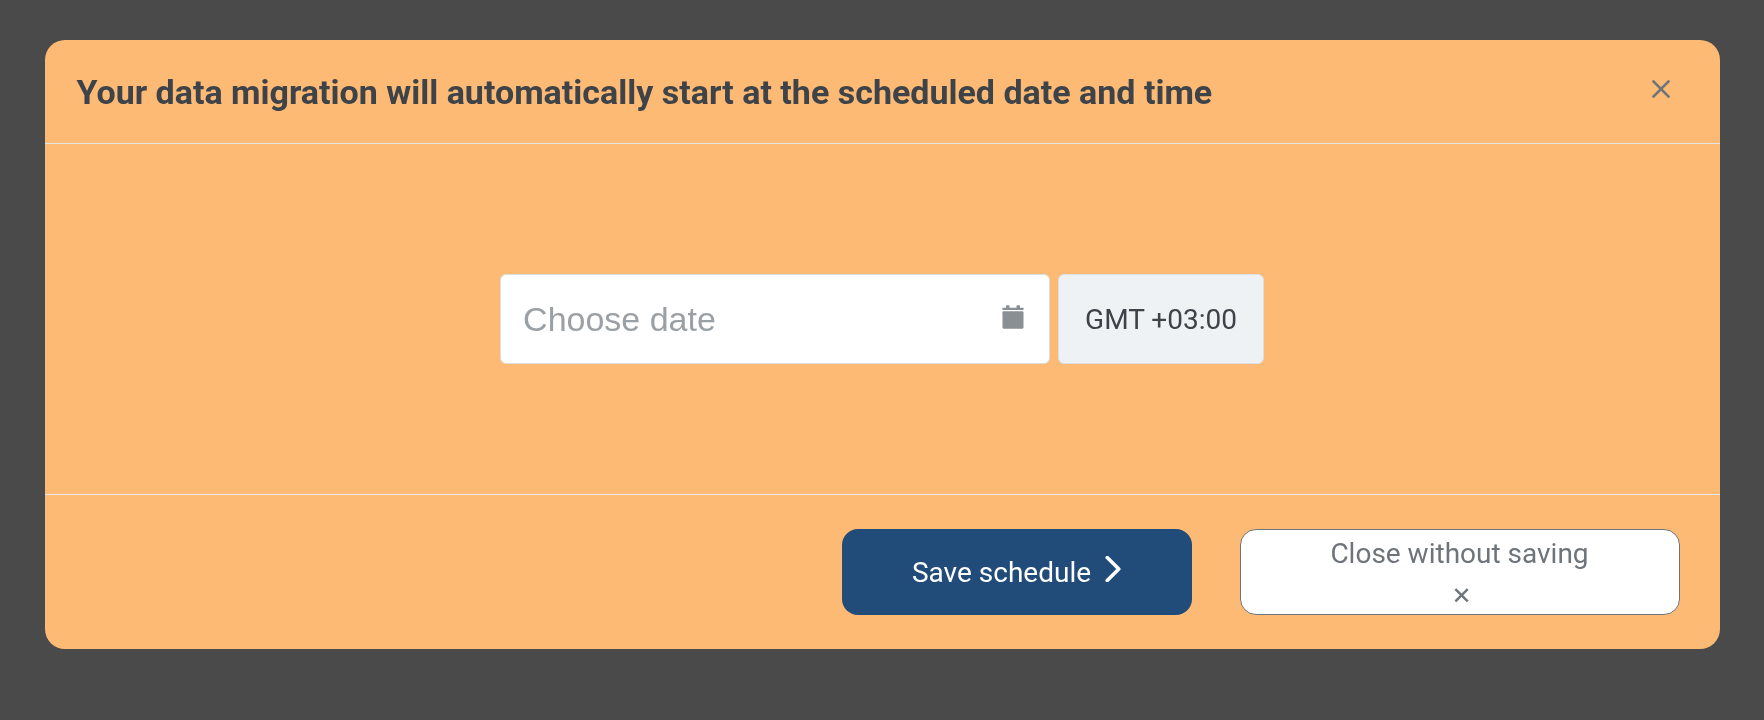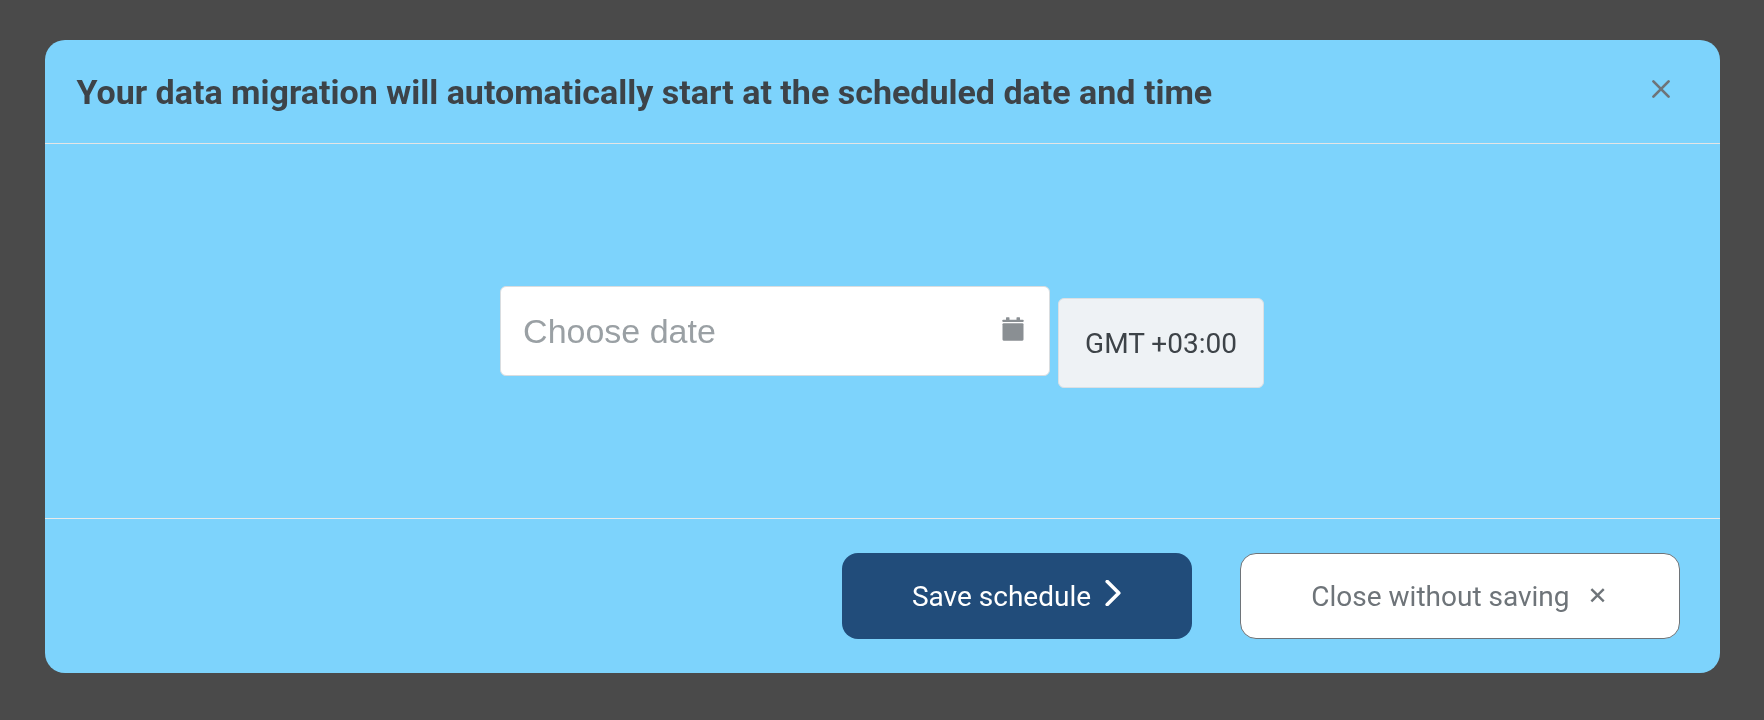--- a/index.html
+++ b/index.html
@@ -11,21 +11,21 @@
       font-family: -apple-system, BlinkMacSystemFont, "Segoe UI", Roboto, "Helvetica Neue", Arial, sans-serif;
       background: #4a4a4a;
       width: 1764px;
       height: 720px;
       display: flex;
       align-items: flex-start;
       justify-content: center;
       padding-top: 40px;
     }
     .modal {
-      background: #7dd3fc;
+      background: #fdba74;
       width: 1675px;
       border-radius: 20px;
       overflow: hidden;
     }
     .modal-header {
       display: flex;
       align-items: center;
       justify-content: space-between;
       padding: 30px 40px 30px 32px;
       border-bottom: 1px solid #e5e5e5;
@@ -83,21 +83,20 @@
       background: #eef2f5;
       border: 1px solid #dbe0e4;
       border-radius: 6px;
       height: 90px;
       display: flex;
       align-items: center;
       padding: 0 26px;
       font-size: 28px;
       color: #3d4348;
       font-weight: 400;
-      margin-top: 24px;
     }
     .modal-footer {
       border-top: 1px solid #e9e9e9;
       padding: 34px 40px 34px 40px;
       display: flex;
       justify-content: flex-end;
       gap: 48px;
     }
     .btn {
       display: inline-flex;
@@ -115,20 +114,21 @@
       background: #214c7a;
       color: #fff;
       border: none;
       min-width: 350px;
     }
     .btn-secondary {
       background: #fff;
       color: #6e7479;
       border: 1.5px solid #6e7479;
       min-width: 440px;
+      flex-direction: column;
     }
     .chevron-right-icon {
       width: 16px;
       height: 26px;
       flex-shrink: 0;
     }
     .times-small {
       font-size: 24px;
       line-height: 1;
       margin-left: 4px;

